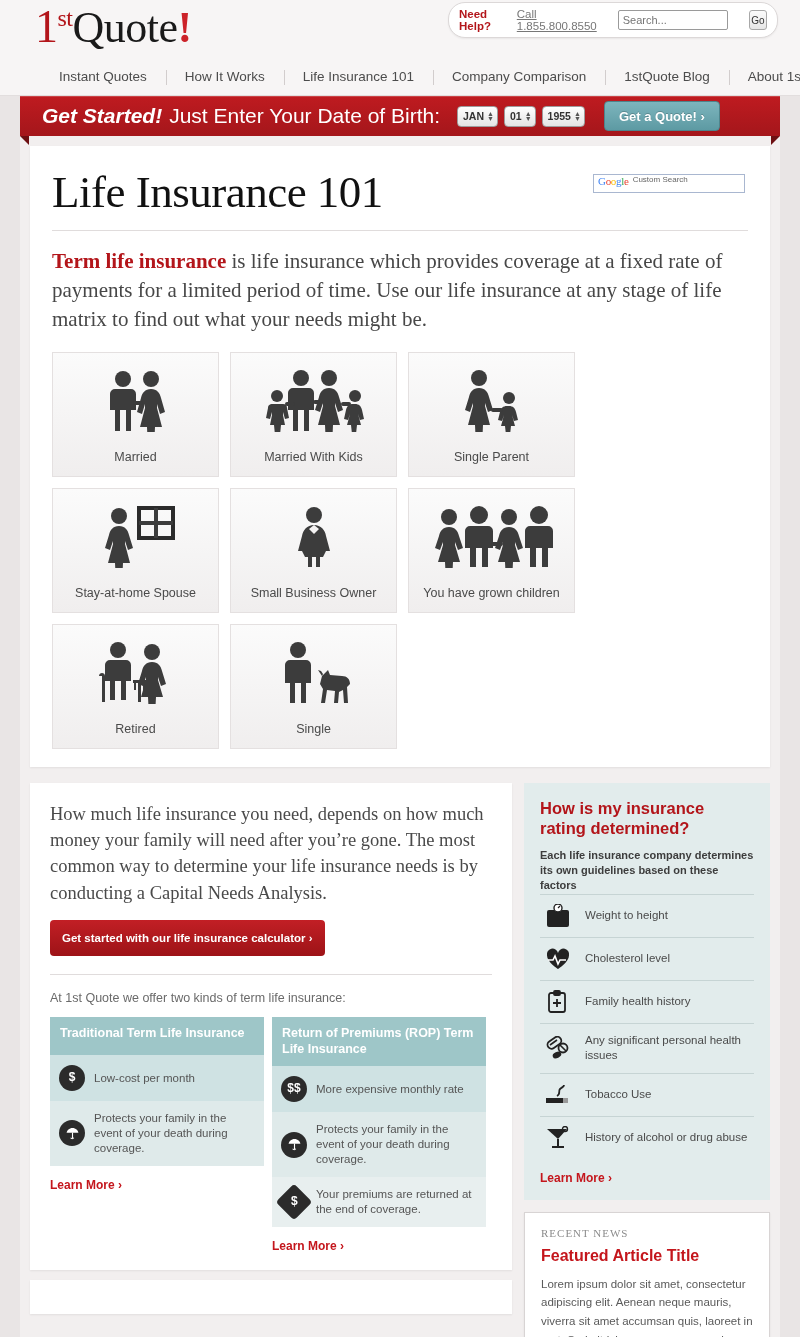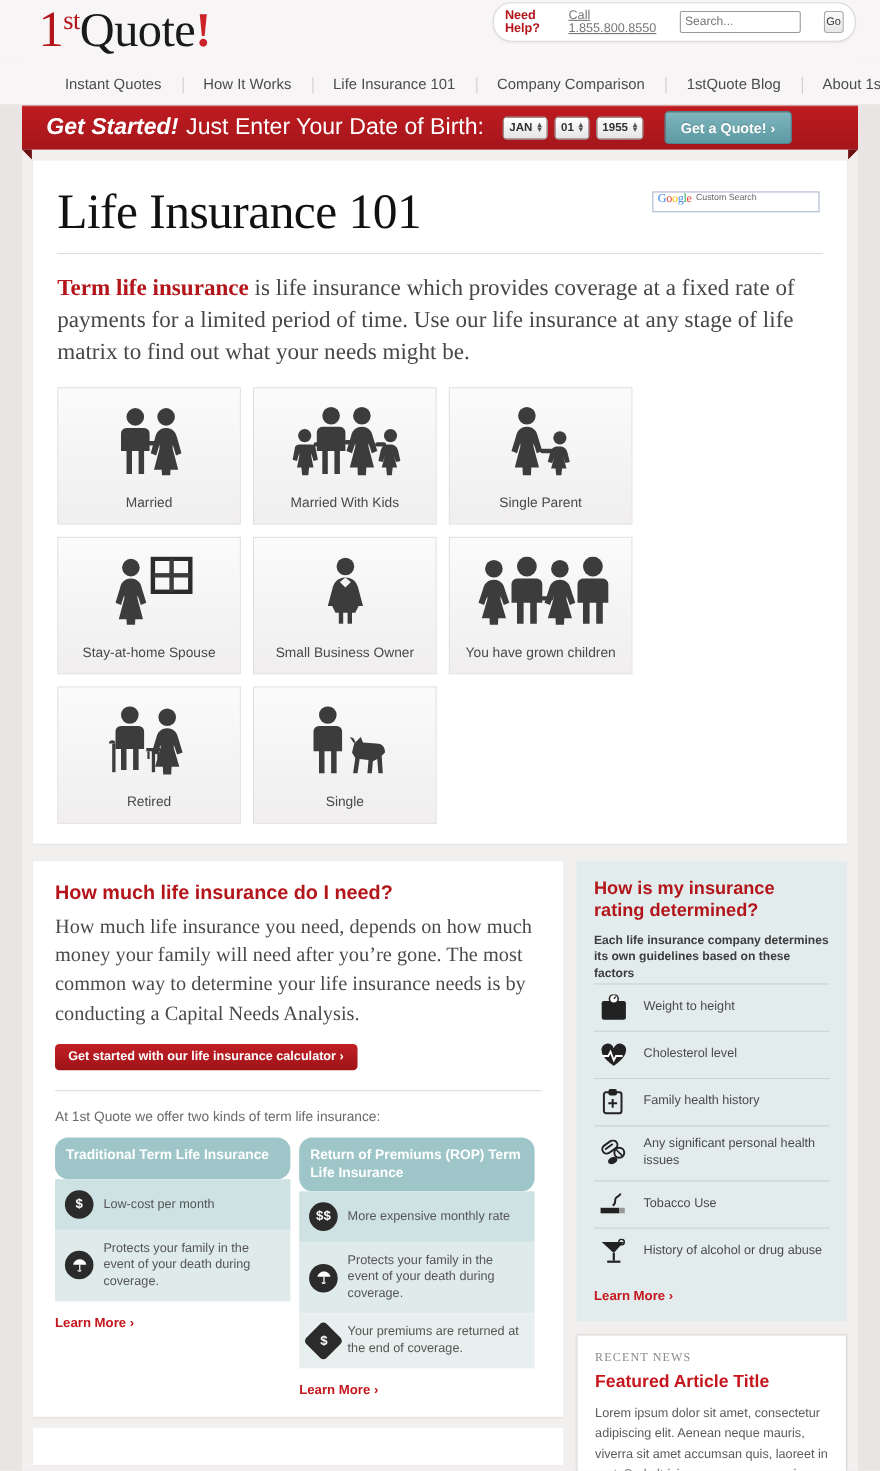--- a/index.html
+++ b/index.html
@@ -152,34 +152,34 @@
   .card-white { background: #fff; padding: 18px 20px 16px 20px; box-shadow: 0 1px 2px rgba(0,0,0,.07); }
   .h-red {
     color: #b3151a; font-size: 18px; font-weight: bold; margin-bottom: 8px;
   }
   .body-serif {
     font-family: "Liberation Serif", serif; font-size: 18.5px;
     line-height: 1.42; color: #4a4a4a;
   }
   .calc-btn {
     display: inline-flex; align-items: center; margin-top: 14px;
-    height: 24px; padding: 0 12px; border-radius: 4px;
+    height: 36px; padding: 0 12px; border-radius: 4px;
     background: linear-gradient(#c21f25,#9d1317);
     color: #fff; font-size: 11.5px; font-weight: bold; cursor: pointer;
   }
   .divider2 { height: 1px; background: #e0dcdc; margin: 18px 0 16px 0; }
   .h-dark { font-size: 18px; font-weight: bold; color: #3d3d3d; }
   .sub-gray { font-size: 12.5px; color: #6a6a6a; margin-top: 3px; }
 
   
   .cmp { display: flex; gap: 8px; margin-top: 12px; }
   .cmp-col { width: 214px; }
   .cmp-head {
     background: #9ec6c8; color: #fff; font-weight: bold; font-size: 12.5px;
-    padding: 9px 10px; line-height: 1.25; min-height: 38px; border-radius: 12px;
+    padding: 9px 10px; line-height: 1.25; min-height: 38px;
   }
   .cmp-row {
     display: flex; align-items: center; gap: 9px;
     padding: 10px 9px; font-size: 11.5px; color: #555; line-height: 1.3;
   }
   .cmp-row.a { background: #cfe2e3; }
   .cmp-row.b { background: #dfeaea; }
   .cmp-row.c { background: #e8efef; }
   .badge {
     flex: 0 0 auto; width: 26px; height: 26px; border-radius: 50%;
@@ -402,21 +402,20 @@
         </div>
         <div class="cap">Single</div>
       </div>
     </div>
   </div>
 
   <div class="lower">
     <div class="col-main">
 
       <div class="card-white">
-        <div class="h-red">How much life insurance do I need?</div>
         <div class="body-serif">How much life insurance you need, depends on how much money your family will need after you’re gone. The most common way to determine your life insurance needs is by conducting  a Capital Needs Analysis.</div>
         <div class="calc-btn">Get started with our life insurance calculator ›</div>
 
         <div class="divider2"></div>
 
         <div class="sub-gray">At 1st Quote we offer two kinds of term life insurance:</div>
 
         <div class="cmp">
           <div class="cmp-col">
             <div class="cmp-head">Traditional Term Life Insurance</div>

